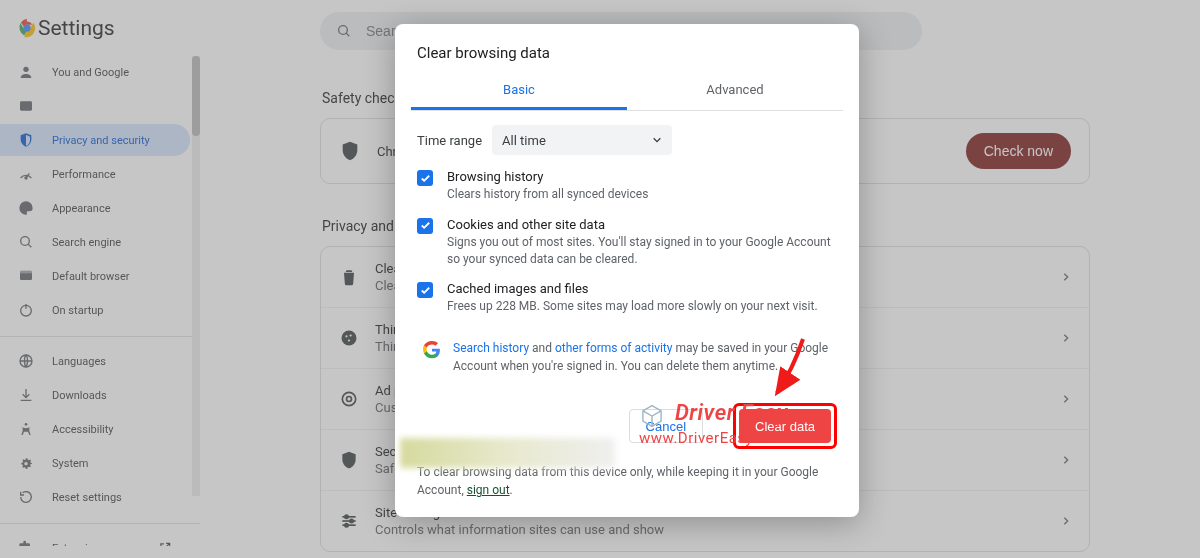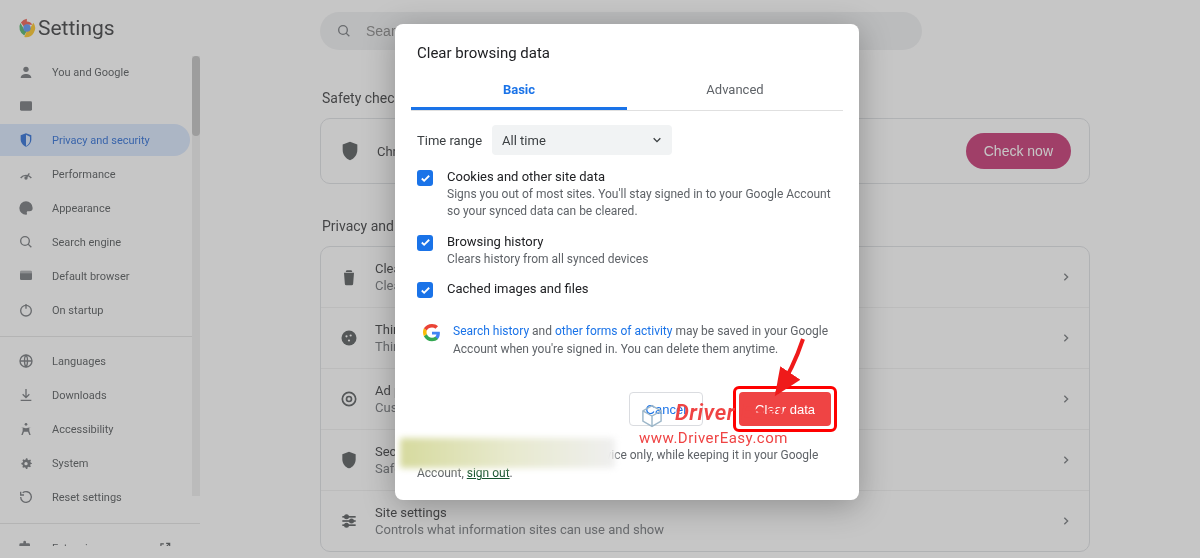--- a/index.html
+++ b/index.html
@@ -12,33 +12,33 @@
 .sidebar-thumb{position:absolute;top:0;width:100%;height:80px;background:#b9b9b9;border-radius:4px}
 .navitem{display:flex;align-items:center;height:32px;padding:0 18px;gap:18px;font-size:11px;color:#3c4043;border-radius:0 16px 16px 0;margin-right:10px;margin-bottom:2px}
 .navitem.active{background:#d3e3fd;color:#0b57d0}
 .navitem.active .nav-ic{color:#0b57d0}
 .nav-ic{display:inline-flex;width:16px;justify-content:center;color:#5f6368}
 .nav-sep{height:1px;background:#e0e0e0;margin:10px 0 8px 0}
 .main{position:absolute;left:210px;top:56px;right:0;bottom:0;padding:0 110px 0 110px;color:#202124}
 .section-lbl{font-size:14px;color:#202124;margin:34px 0 12px 2px}
 .card{border:1px solid #dadce0;border-radius:10px;background:#fff}
 .safety-row{display:flex;align-items:center;padding:14px 18px;gap:16px}
-.checknow{margin-left:auto;background:#be185d;color:#fff;border:none;border-radius:18px;height:36px;padding:0 18px;font-size:14px}
+.checknow{margin-left:auto;background:#7f1d1d;color:#fff;border:none;border-radius:18px;height:36px;padding:0 18px;font-size:14px}
 .list-row{display:flex;align-items:center;padding:14px 18px;gap:16px;border-top:1px solid #eee}
 .list-row:first-child{border-top:none}
 .row-text{font-size:13px}
 .row-text .t{color:#202124}
 .row-text .d{color:#5f6368;margin-top:2px}
 .row-arrow{margin-left:auto;color:#5f6368}
 .overlay{position:absolute;inset:0;background:rgba(120,120,120,0.42)}
 .dialog{position:absolute;left:395px;top:24px;width:420px;background:#fff;border-radius:8px;box-shadow:0 6px 32px rgba(0,0,0,.28);padding:20px 22px 18px 22px;color:#202124}
 .dlg-title{font-size:15px;margin-bottom:10px}
 .tabs{display:flex;border-bottom:1px solid #e0e0e0;margin:0 -6px 14px -6px}
 .tab{flex:1;text-align:center;padding:10px 0;font-size:13px;color:#5f6368;cursor:pointer}
-.tab.active{color:#1a73e8;border-bottom:3px solid #1a73e8;font-weight:700}
+.tab.active{color:#1a73e8;border-bottom:3px solid #1a73e8;font-weight:400}
 .trrow{display:flex;align-items:center;gap:10px;font-size:13px;color:#3c4043;margin-bottom:14px}
 .select{display:flex;align-items:center;justify-content:space-between;background:#f1f3f4;border-radius:4px;height:30px;padding:0 10px;width:160px;font-size:13px;color:#3c4043}
 .chk-row{display:flex;gap:14px;margin-bottom:14px}
 .chkbox{flex:none;width:16px;height:16px;border-radius:3px;background:#1a73e8;display:flex;align-items:center;justify-content:center;color:#fff;margin-top:1px}
 .chk-text .t{font-size:13px;color:#202124}
 .chk-text .d{font-size:12px;color:#5f6368;margin-top:2px;line-height:1.4}
 .gbox{display:flex;gap:12px;background:#fff;border-radius:6px;padding:10px 6px 8px 6px;font-size:12px;color:#5f6368;line-height:1.5}
 .gbox a{color:#1a73e8;}
 .btn-row{display:flex;justify-content:flex-end;gap:30px;margin:20px 0 14px 0;align-items:center}
 .btn{height:34px;border-radius:4px;padding:0 16px;font-size:13px;cursor:pointer}
@@ -349,43 +349,44 @@
     </div>
   </div>
   <div id="chk-list">
         <div class="chk-row">
           <div class="chkbox">
             <svg width="11" height="11" viewBox="0 0 12 12">
               <path d="M2 6l2.5 2.5L10 3" fill="none" stroke="#fff" stroke-width="2"></path>
             </svg>
           </div>
           <div class="chk-text">
-            <div class="t">Cookies and other site data</div>
-            <div class="d">Signs you out of most sites. You'll stay signed in to your Google Account so your synced data can be cleared.</div>
+            <div class="t">Browsing history</div>
+            <div class="d">Clears history from all synced devices</div>
           </div>
         </div>
         <div class="chk-row">
           <div class="chkbox">
             <svg width="11" height="11" viewBox="0 0 12 12">
               <path d="M2 6l2.5 2.5L10 3" fill="none" stroke="#fff" stroke-width="2"></path>
             </svg>
           </div>
           <div class="chk-text">
-            <div class="t">Browsing history</div>
-            <div class="d">Clears history from all synced devices</div>
+            <div class="t">Cookies and other site data</div>
+            <div class="d">Signs you out of most sites. You'll stay signed in to your Google Account so your synced data can be cleared.</div>
           </div>
         </div>
         <div class="chk-row">
           <div class="chkbox">
             <svg width="11" height="11" viewBox="0 0 12 12">
               <path d="M2 6l2.5 2.5L10 3" fill="none" stroke="#fff" stroke-width="2"></path>
             </svg>
           </div>
           <div class="chk-text">
             <div class="t">Cached images and files</div>
+            <div class="d">Frees up 228 MB. Some sites may load more slowly on your next visit.</div>
           </div>
         </div>
       </div>
 
   <div class="gbox">
     <span style="flex:none;margin-top:2px">
       <svg width="18" height="18" viewBox="0 0 48 48">
             <path fill="#4285F4" d="M45 24.5c0-1.6-.1-2.8-.4-4H24v7.3h11.9c-.5 3-2.3 5.5-4.9 7.2l7.6 5.9C42.9 37 45 31.3 45 24.5z"></path>
             <path fill="#34A853" d="M24 46c6.5 0 12-2.1 16-5.9l-7.6-5.9c-2.1 1.4-4.9 2.3-8.4 2.3-6.4 0-11.9-4.3-13.8-10.1l-7.9 6.1C6.3 40.3 14.5 46 24 46z"></path>
             <path fill="#FBBC05" d="M10.2 26.4c-.5-1.4-.8-3-.8-4.4s.3-3 .8-4.4L2.3 11.5A22 22 0 0 0 0 22c0 3.6.9 7 2.3 10.5z"></path>

